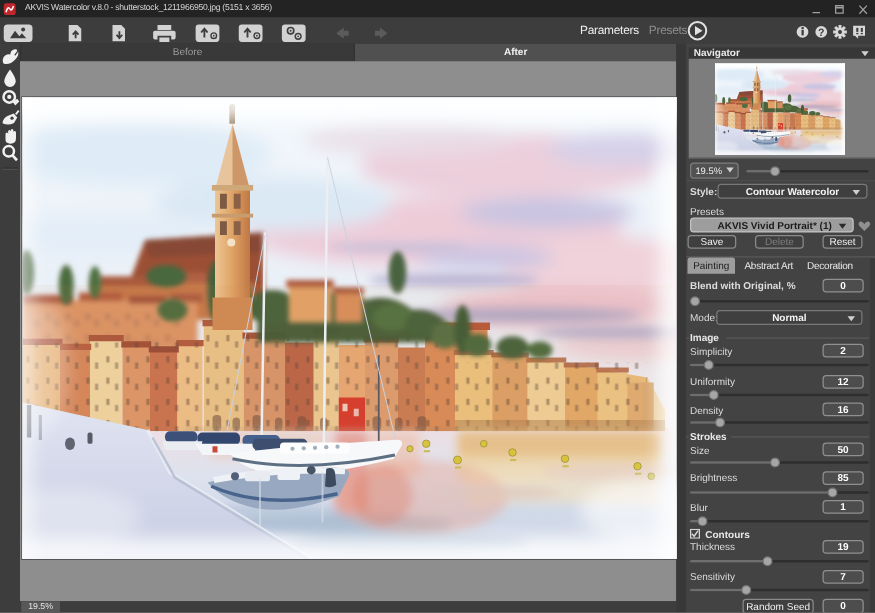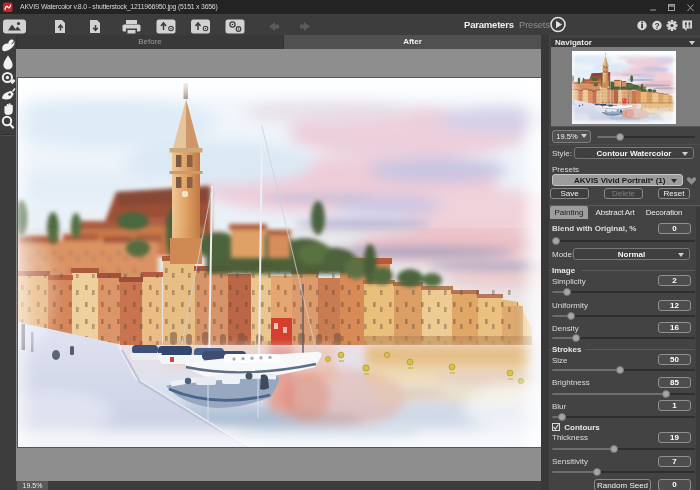--- a/index.html
+++ b/index.html
@@ -117,21 +117,21 @@
           </g>
         <circle cx="672" cy="11.5" r="1.6" fill="#3d3d3d"></circle>
       </g>
       <path d="M682.5 6.5 h9.5 v8 h-5.5 l0 2.5 -2.5 -2.5 h-1.5 z" fill="#d9d9d9"></path>
       <rect x="685" y="8.3" width="1.7" height="3.2" fill="#3d3d3d"></rect>
         <rect x="685" y="12.3" width="1.7" height="1.1" fill="#3d3d3d"></rect>
       <rect x="688.6" y="8.3" width="1.7" height="3.2" fill="#3d3d3d"></rect>
         <rect x="688.6" y="12.3" width="1.7" height="1.1" fill="#3d3d3d"></rect>
     </g>
   </svg>
-  <div class="tbtxt" style="left:464px;color:#efefef;font-weight:bold;letter-spacing:-.2px">Parameters</div>
+  <div class="tbtxt" style="left:464px;color:#efefef;font-weight:normal;letter-spacing:-.2px">Parameters</div>
   <div class="tbtxt" style="left:519px;color:#8d8d8d;letter-spacing:-.2px">Presets</div>
 </div>
 <div class="a" id="lefttools">
   <svg width="16" height="455" viewBox="0 0 16 455">
     <g fill="#f0f0f0">
 
       <path d="M2.6 15.5 Q1.2 11.5 4.4 9.2 Q6.2 8 8.2 8.6 Q8.4 5.4 11 4.6 Q14.2 3.8 14.6 7 Q15 9.6 12.2 12.6 Q8.4 16.6 4.4 16.2 Q3.2 16.1 2.6 15.5 z"></path>
       <path d="M11.8 9.2 q2.2-2.2 2.6-4.4" stroke="#3d3d3d" stroke-width="1" fill="none"></path>
 
       <path d="M8 20.5 q4.6 6.2 4.6 9.4 a4.6 4.6 0 0 1-9.2 0 q0-3.2 4.6-9.4 z"></path>
@@ -467,21 +467,21 @@
           <use href="#scene"></use>
         </svg></div>
     </div>
   <div class="r zbtn">19.5% <i class="caret" style="position:static;display:inline-block;vertical-align:1px;margin-left:1px"></i></div>
   <div class="r track" style="left:48px;top:101px;width:98px">
       <div class="trackl" style="width:23px"></div>
       <div class="knob" style="left:19px"></div>
     </div>
 
   <div class="hr" style="left:0;top:109px;width:151px;background:#4c4c4c"></div>
-  <div class="r lbl" style="top:114px;font-weight:normal">Style:</div>
+  <div class="r lbl" style="top:114px;font-weight:bold">Style:</div>
   <div class="r drop" style="left:25px;top:112px;width:120px;height:12px;line-height:11px">Contour Watercolor<i class="caret"></i></div>
 
   <div class="r lbl" style="top:130px">Presets</div>
   <div class="r droplight" style="left:3px;top:139px;width:131px;height:12px;line-height:11px;text-align:left;padding-left:21px">AKVIS Vivid Portrait* (1)<i class="caret caretd"></i></div>
   <svg class="r" style="left:137px;top:141px" width="11" height="10" viewBox="0 0 14 13">
       <path d="M7 11.5 L1.8 6.2 Q0 4.2 1.6 2.4 Q3.4 0.6 5.3 2.4 L7 4.1 L8.7 2.4 Q10.6 0.6 12.4 2.4 Q14 4.2 12.2 6.2 z" fill="#8f8f8f"></path>
     </svg>
 
   <div class="r btn" style="left:1px;top:153px;width:39px;height:11px;line-height:10px">Save</div>
   <div class="r btn" style="left:55px;top:153px;width:39px;height:11px;line-height:10px;color:#7f7f7f">Delete</div>

